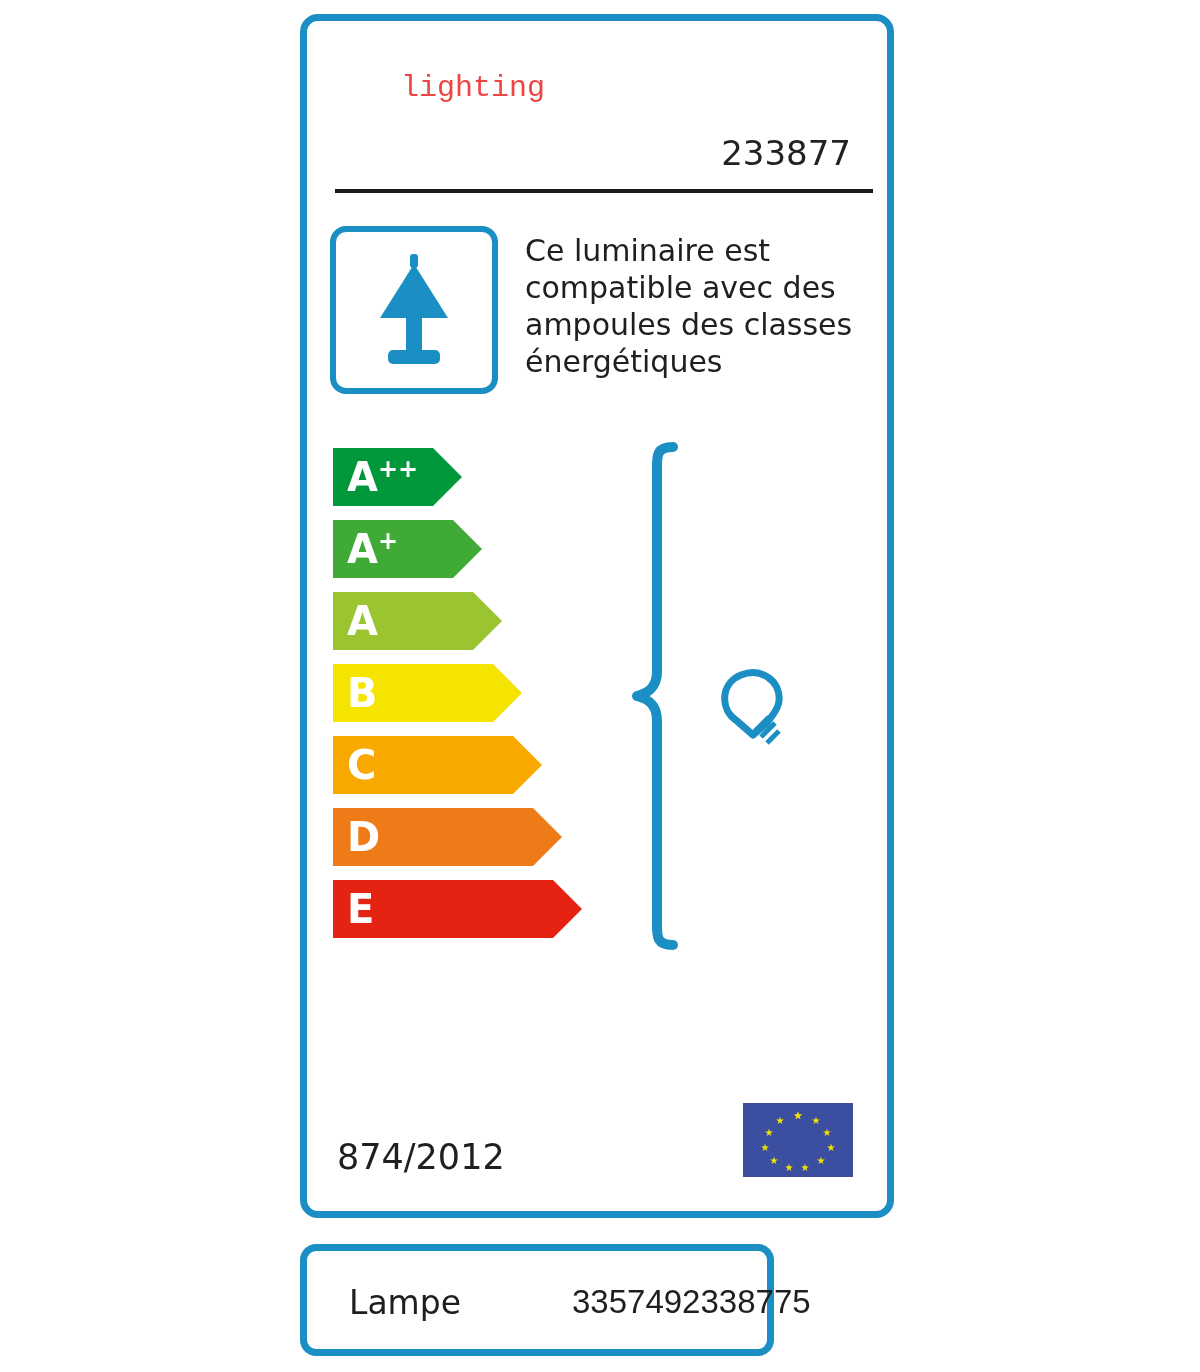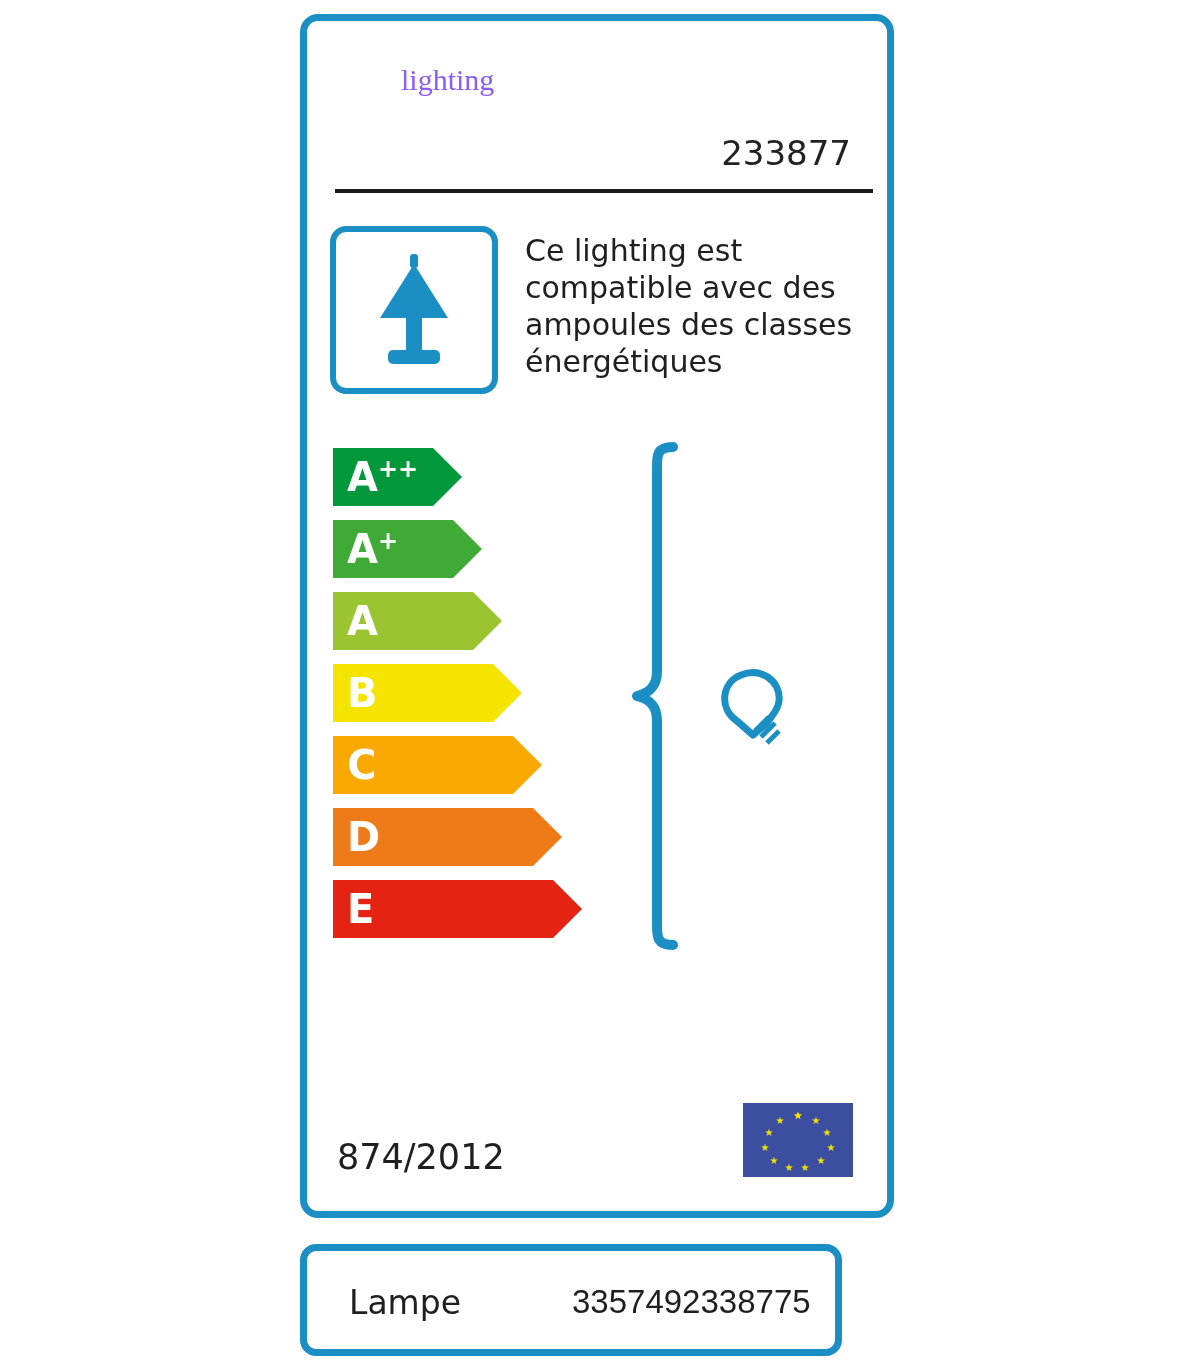--- a/index.html
+++ b/index.html
@@ -46,25 +46,25 @@
     font-size: 54px;
     font-weight: bold;
   }
   .brand-reg {
     font-size: 19px;
     vertical-align: super;
     font-weight: normal;
   }
   .brand-sub {
     font-size: 30px;
-    color: #8b5cf6;
+    color: #ef4444;
     line-height: 1;
-    margin-top: 2px;
+    margin-top: 10px;
     margin-left: 62px;
-    font-family: Liberation Serif, serif;
+    font-family: Liberation Mono, monospace;
   }
 
   .ref-code {
     position: absolute;
     right: 36px;
     top: 112px;
     font-size: 34px;
     color: #222;
     font-family: "DejaVu Sans", sans-serif;
   }
@@ -162,21 +162,21 @@
     bottom: 34px;
     font-size: 35px;
     color: #1f1f1f;
     font-family: "DejaVu Sans", sans-serif;
   }
 
   .bottom-card {
     position: absolute;
     left: 300px;
     top: 1244px;
-    width: 542px;
+    width: 474px;
     height: 112px;
     border: 7px solid #1b8fc4;
     border-radius: 16px;
     box-sizing: border-box;
     background: #fff;
   }
   .bottom-label {
     position: absolute;
     left: 42px;
     top: 32px;
@@ -208,21 +208,21 @@
 
   <div class="lamp-icon-box">
     <svg width="156" height="156" viewBox="0 0 156 156" aria-hidden="true">
       <path d="M78 32 L112 86 L44 86 Z" fill="#1b8fc4"></path>
       <rect x="70" y="86" width="16" height="34" fill="#1b8fc4"></rect>
       <rect x="52" y="118" width="52" height="14" rx="5" fill="#1b8fc4"></rect>
       <rect x="74" y="22" width="8" height="14" rx="3" fill="#1b8fc4"></rect>
     </svg>
   </div>
 
-  <div class="compat-text">Ce lighting est compatible avec des ampoules des classes énergétiques</div>
+  <div class="compat-text">Ce luminaire est compatible avec des ampoules des classes énergétiques</div>
 
   <div class="scale">
 
     <div class="bar-row">
       <div class="bar" style="width:100px;background:#00983a;">
         <span class="grade">A<sup>++</sup></span>
         <span class="tip" style="border-left:29px solid #00983a;"></span>
       </div>
     </div>
 

